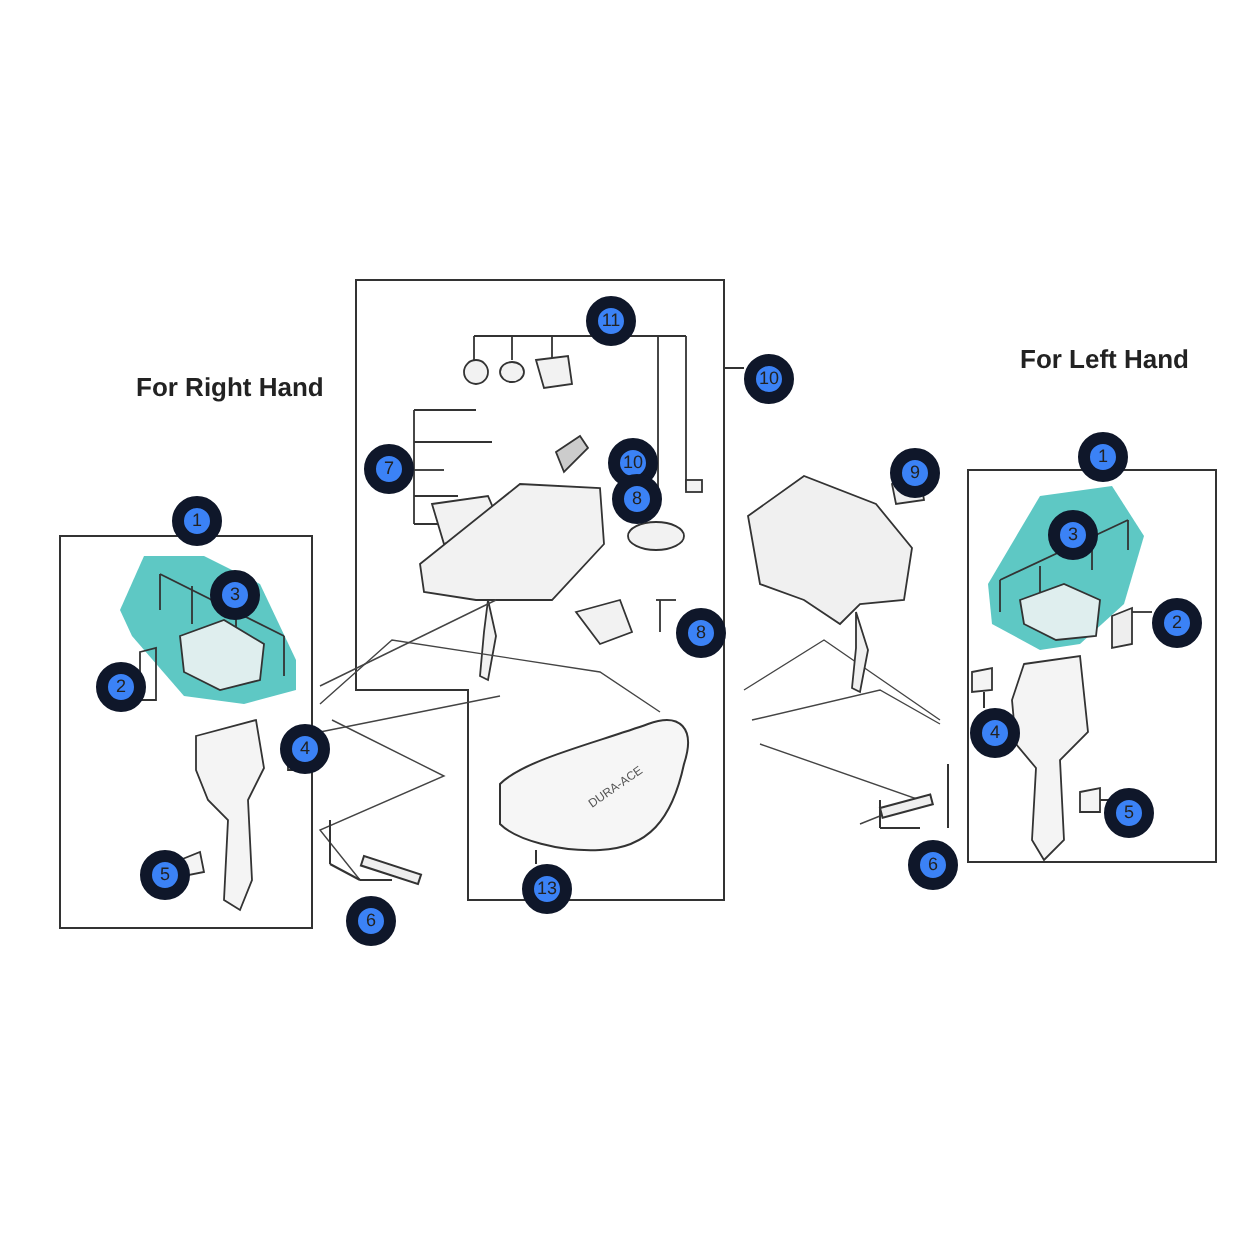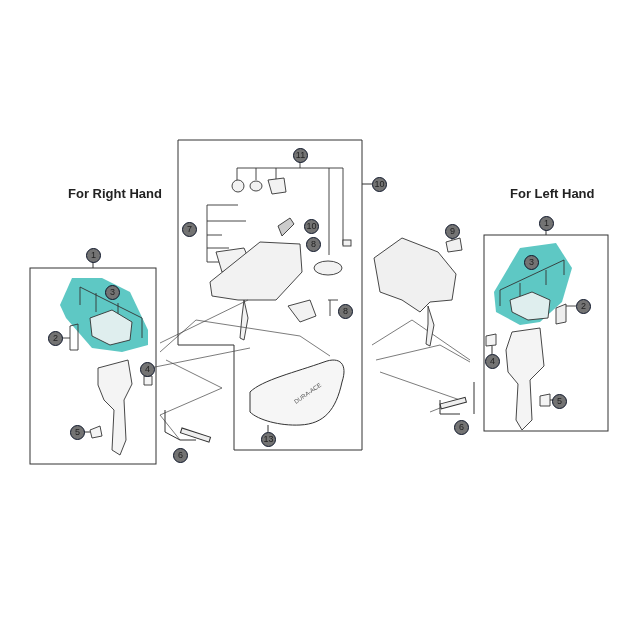--- a/index.html
+++ b/index.html
@@ -1,19 +1,19 @@
 <!DOCTYPE html>
 <html><head>
 <meta charset="utf-8">
 <style>
   html, body { margin:0; padding:0; background:#ffffff; }
   body { width:620px; height:620px; position:relative; overflow:hidden; font-family:"Liberation Sans", sans-serif; }
   #diagram { position:absolute; left:0; top:0; width:620px; height:620px; }
   .title { position:absolute; font-weight:bold; font-size:13px; color:#222; }
-  .callout { position:absolute; width:13px; height:13px; border:1px solid #0f172a; border-radius:50%; background:#737373;
+  .callout { position:absolute; width:13px; height:13px; border:6px solid #0f172a; border-radius:50%; background:#3b82f6;
              font-size:9px; line-height:13px; text-align:center; color:#222; font-family:"Liberation Sans", sans-serif; }
 </style>
 </head>
 <body>
 
 <svg id="diagram" viewBox="0 0 620 620" xmlns="http://www.w3.org/2000/svg">
 
   <rect x="30" y="268" width="126" height="196" fill="none" stroke="#333" stroke-width="1"></rect>
   <line x1="93" y1="262" x2="93" y2="268" stroke="#333"></line>
 
@@ -120,21 +120,21 @@
   <g stroke="#333" fill="#f4f4f4" stroke-width="0.9">
     <path d="M512 332 L540 328 L544 366 L530 380 L532 420 L522 430 L516 420 L518 384 L508 372 L506 350 Z"></path>
     <path d="M486 336 L496 334 L496 345 L486 346 Z"></path>
     <path d="M540 396 L550 394 L550 406 L540 406 Z"></path>
   </g>
   <line x1="550" y1="400" x2="556" y2="400" stroke="#333"></line>
   <line x1="492" y1="346" x2="492" y2="354" stroke="#333"></line>
 </svg>
 
 <div class="title" style="left:44px;top:186px;padding-left:24px;">For Right Hand</div>
-<div class="title" style="left:510px;top:186px;">For Left Hand</div>
+<div class="title" style="left:510px;top:172px;">For Left Hand</div>
 
 <div class="callout" style="left:86px;top:248px;">1</div>
 <div class="callout" style="left:48px;top:331px;">2</div>
 <div class="callout" style="left:105px;top:285px;">3</div>
 <div class="callout" style="left:140px;top:362px;">4</div>
 <div class="callout" style="left:70px;top:425px;">5</div>
 <div class="callout" style="left:173px;top:448px;">6</div>
 
 <div class="callout" style="left:182px;top:222px;">7</div>
 <div class="callout" style="left:338px;top:304px;">8</div>

